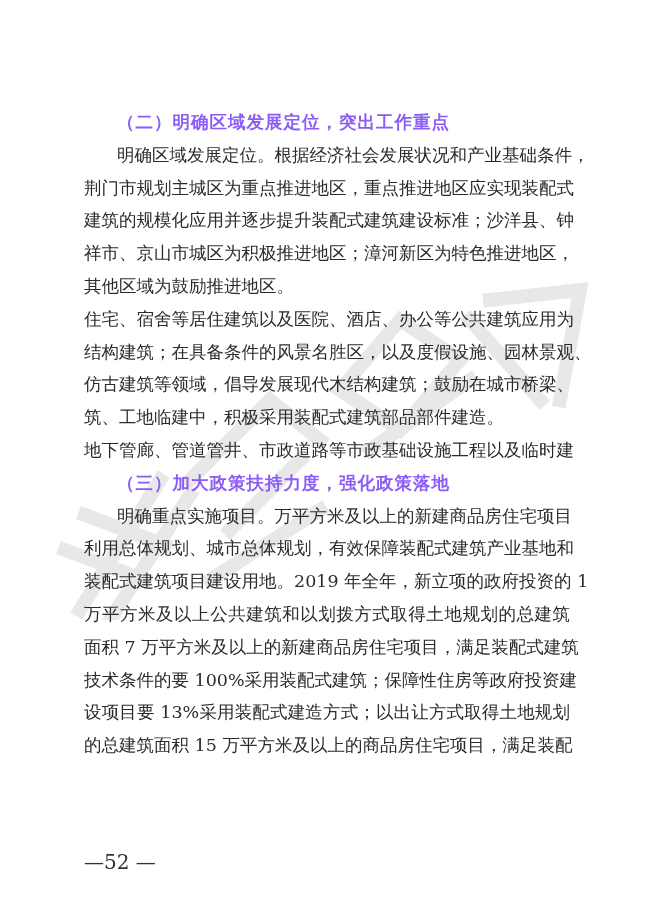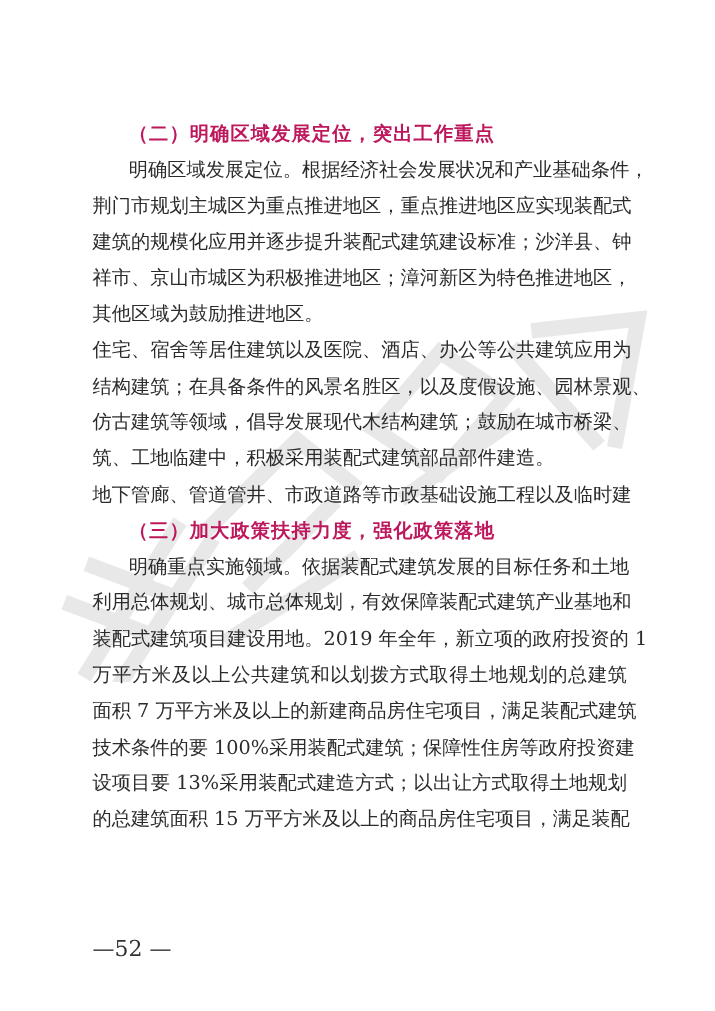--- a/index.html
+++ b/index.html
@@ -14,21 +14,21 @@
     height: 32.8px; line-height: 32.8px;
     font-size: 17.5px;
     white-space: nowrap;
     text-align: justify; text-align-last: justify;
     letter-spacing: 0px;
     overflow: visible;
   }
   .line.indent { padding-left: 33px; }
   .line.last { text-align-last: left; }
   .heading {
-    font-weight: bold; color: #be185d;
+    font-weight: bold; color: #8b5cf6;
     padding-left: 33px;
     text-align-last: left;
     letter-spacing: 1px;
   }
   .footer {
     position: absolute; left: 84px; top: 850px;
     font-family: "DejaVu Serif", "Liberation Serif", serif;
     font-size: 20px; color: #333;
   }
   .watermark {
@@ -76,21 +76,21 @@
       <div class="line">住宅、宿舍等居住建筑以及医院、酒店、办公等公共建筑应用为</div>
       <div class="line">结构建筑；在具备条件的风景名胜区，以及度假设施、园林景观、</div>
       <div class="line">仿古建筑等领域，倡导发展现代木结构建筑；鼓励在城市桥梁、</div>
       <div class="line last">筑、工地临建中，积极采用装配式建筑部品部件建造。</div>
       <div class="line">地下管廊、管道管井、市政道路等市政基础设施工程以及临时建</div>
     </div>
 
     <div class="line heading">（三）加大政策扶持力度，强化政策落地</div>
 
     <div>
-      <div class="line indent">明确重点实施领域。依据装配式建筑发展的目标任务和土地</div>
+      <div class="line indent">明确重点实施项目。万平方米及以上的新建商品房住宅项目</div>
       <div class="line">利用总体规划、城市总体规划，有效保障装配式建筑产业基地和</div>
       <div class="line">装配式建筑项目建设用地。2019 年全年，新立项的政府投资的 1</div>
       <div class="line">万平方米及以上公共建筑和以划拨方式取得土地规划的总建筑</div>
       <div class="line">面积 7 万平方米及以上的新建商品房住宅项目，满足装配式建筑</div>
       <div class="line">技术条件的要 100%采用装配式建筑；保障性住房等政府投资建</div>
       <div class="line">设项目要 13%采用装配式建造方式；以出让方式取得土地规划</div>
       <div class="line">的总建筑面积 15 万平方米及以上的商品房住宅项目，满足装配</div>
     </div>
   </div>
 

